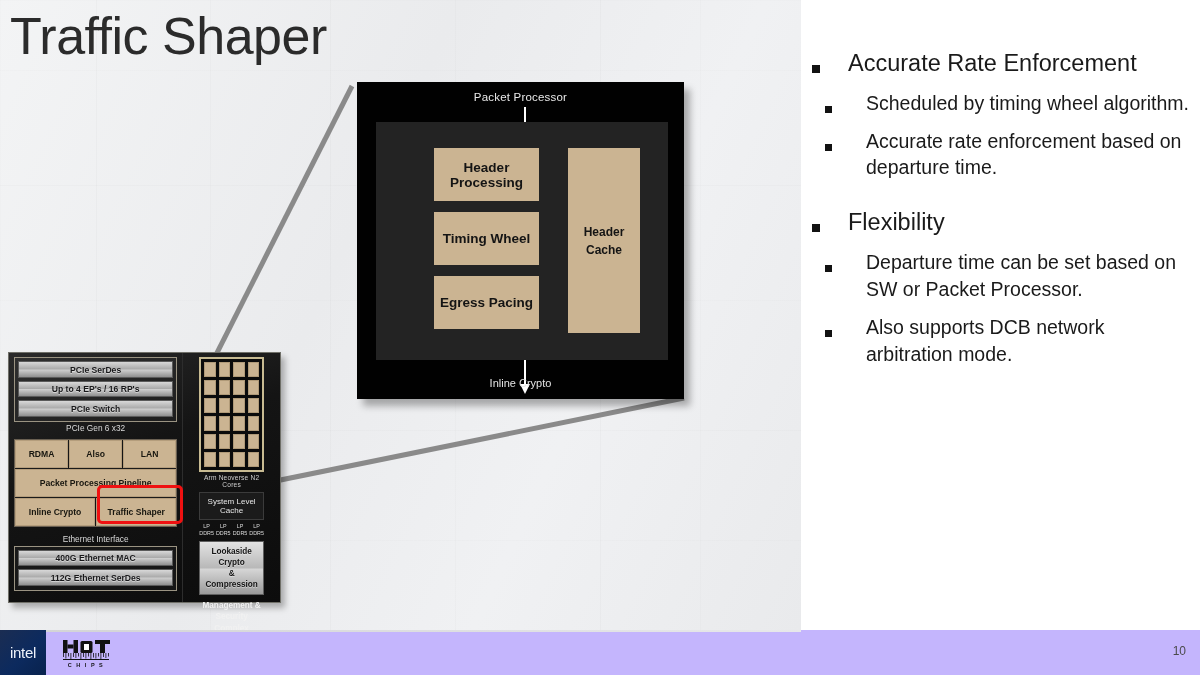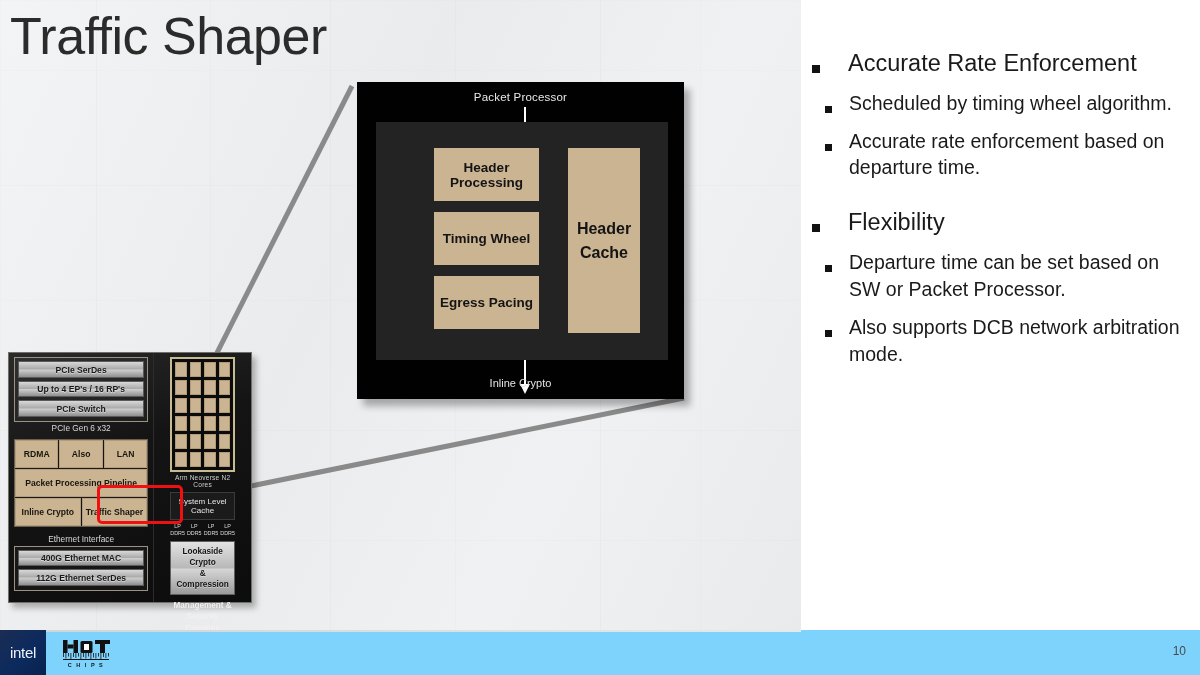--- a/index.html
+++ b/index.html
@@ -59,33 +59,33 @@
   }
   .pp-box {
     background: #cbb492; color: #141414;
     font-size: 13.5px; font-weight: bold;
     display: flex; align-items: center; justify-content: center;
     height: 53px; text-align:center;margin-left:40px;
   }
   .pp-cache {
     position: absolute; left: 211px; top: 66px; width: 72px; height: 185px;
     background: #cbb492; color: #141414;
-    font-size: 16px; font-weight: bold; line-height: 1.5;
+    font-size: 12px; font-weight: bold; line-height: 1.5;
     display:flex; align-items:center; justify-content:center; text-align:center;
   }
   .pp-arrow-top { position:absolute; left:161px; top:25px; }
   .pp-arrow-bot { position:absolute; left:161px; top:278px; }
   .pp-footer {
     position:absolute; bottom: 10px; left: 0; width: 100%;
     text-align:center; color:#e4e4e4; font-size: 11px;
   }
 
   
   .die {
-    position: absolute; left: 8px; top: 352px; width: 244px; height: 251px;
+    position: absolute; left: 8px; top: 352px; width: 273px; height: 251px;
     z-index: 5;
     background: linear-gradient(160deg,#2a2a2a 0%,#141414 40%,#0c0c0c 100%);
     border: 1px solid #6f6f68;
     box-shadow: 4px 5px 6px rgba(0,0,0,.28);
     display:flex;
   }
   .die-left { position:relative; width: 179px; padding: 4px 5px; }
   .die-right { position:relative; width: 100px; padding: 4px 16px; border-left:1px solid #2d2d2d;}
 
   .io-group {
@@ -132,29 +132,29 @@
     text-align:center; padding:4px 2px; line-height:1.35;
     text-shadow:0 1px 0 rgba(255,255,255,.4);
   }
   .mgmt-box { margin-top:5px; color:#f1f1f1; font-size:8.2px; font-weight:bold; text-align:center; line-height:1.4;}
 
   
   .bullets { position:absolute; left: 812px; top: 48px; width: 378px; z-index:6; }
   .b1 { display:flex; margin-bottom: 4px; }
   .b1 .mk { width: 36px; flex:none; padding-top: 11px; }
   .b1 .tx { font-size: 23.5px; color:#1a1a1a; line-height:1.3; font-weight:400; }
-  .b2 { display:flex; margin: 11px 0 0 0; }
+  .b2 { display:flex; margin: 11px 0 0 0; gap: 17px; }
   .b2 .mk { width: 37px; flex:none; padding-top: 9px; padding-left: 13px;}
   .b2 .tx { font-size: 19.5px; color:#1a1a1a; line-height:1.38; }
   .sq { display:inline-block; width:8px; height:8px; background:#121212; }
   .sq.sm { width:7px; height:7px; }
   .gap { height: 26px; }
 
   
-  .footer { position:absolute; left:0; bottom:0; width:1200px; height:45px; background:#7dd3fc; z-index:8; }
+  .footer { position:absolute; left:0; bottom:0; width:1200px; height:45px; background:#c4b5fd; z-index:8; }
   .footer-rule { position:absolute; left:0; top:0; width:801px; height:2px; background:linear-gradient(90deg,#d2d3d5,#e7e8ea); }
   .intel-logo {
     position:absolute; left:0; top:0; width:46px; height:45px;
     background: linear-gradient(135deg,#1b2d52 0%,#0c2a5e 55%,#08224d 100%);
     display:flex; align-items:center; justify-content:center;
     color:#eef3fb; font-size:15px; letter-spacing:-.3px;
   }
   .hotchips { position:absolute; left:62px; top:7px; width:60px; height:32px; }
   .page-num { position:absolute; right:14px; top:14px; font-size:12px; color:#4a4a4a; }
 </style>

